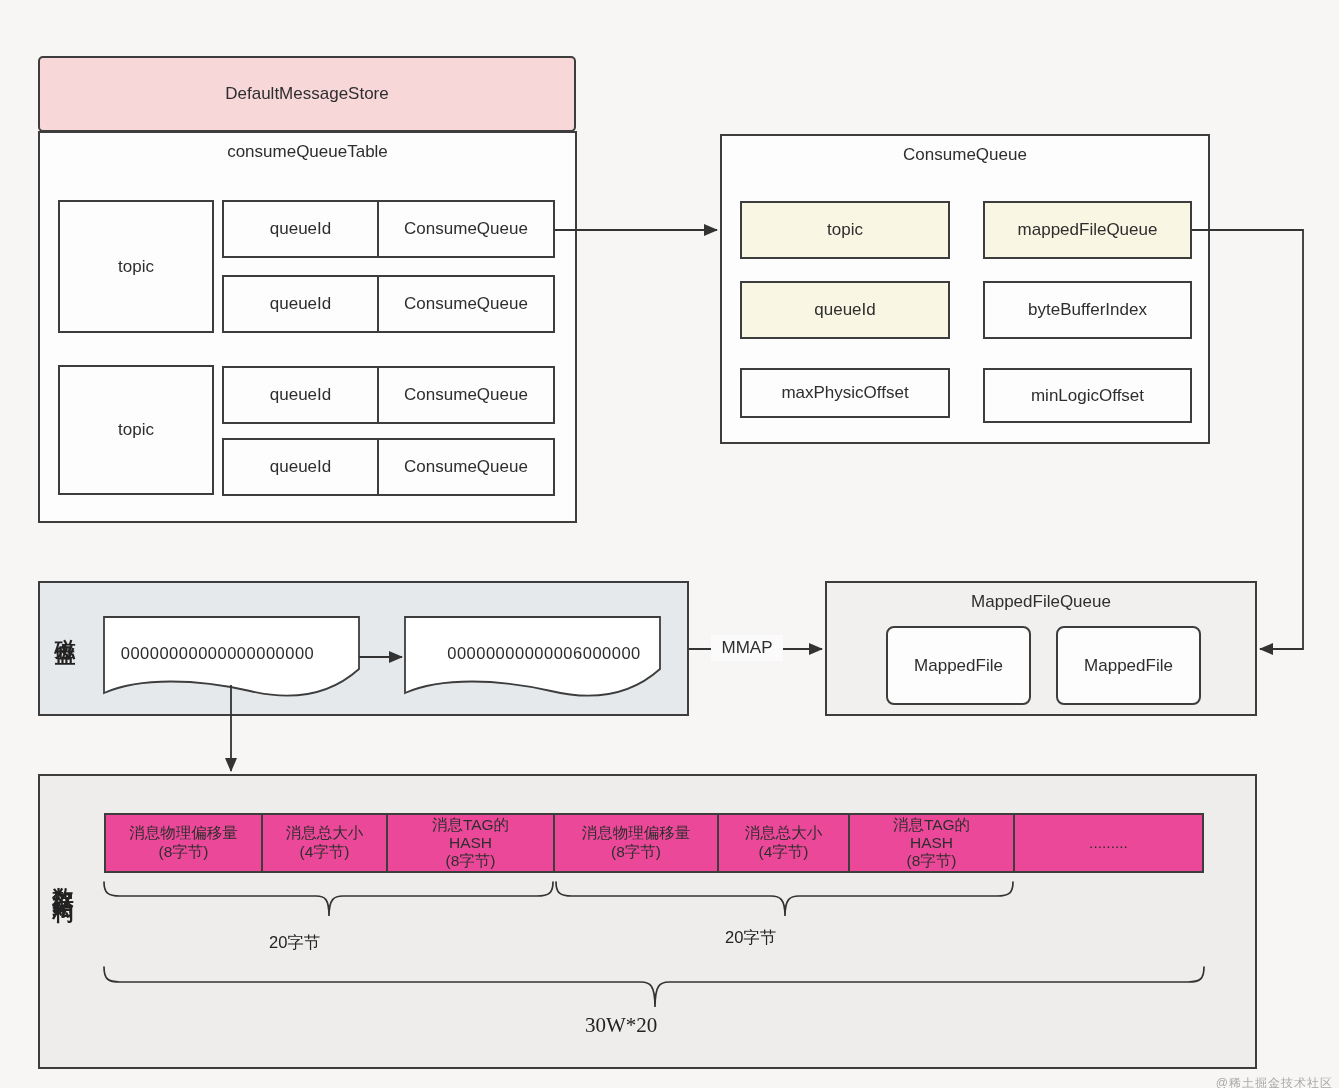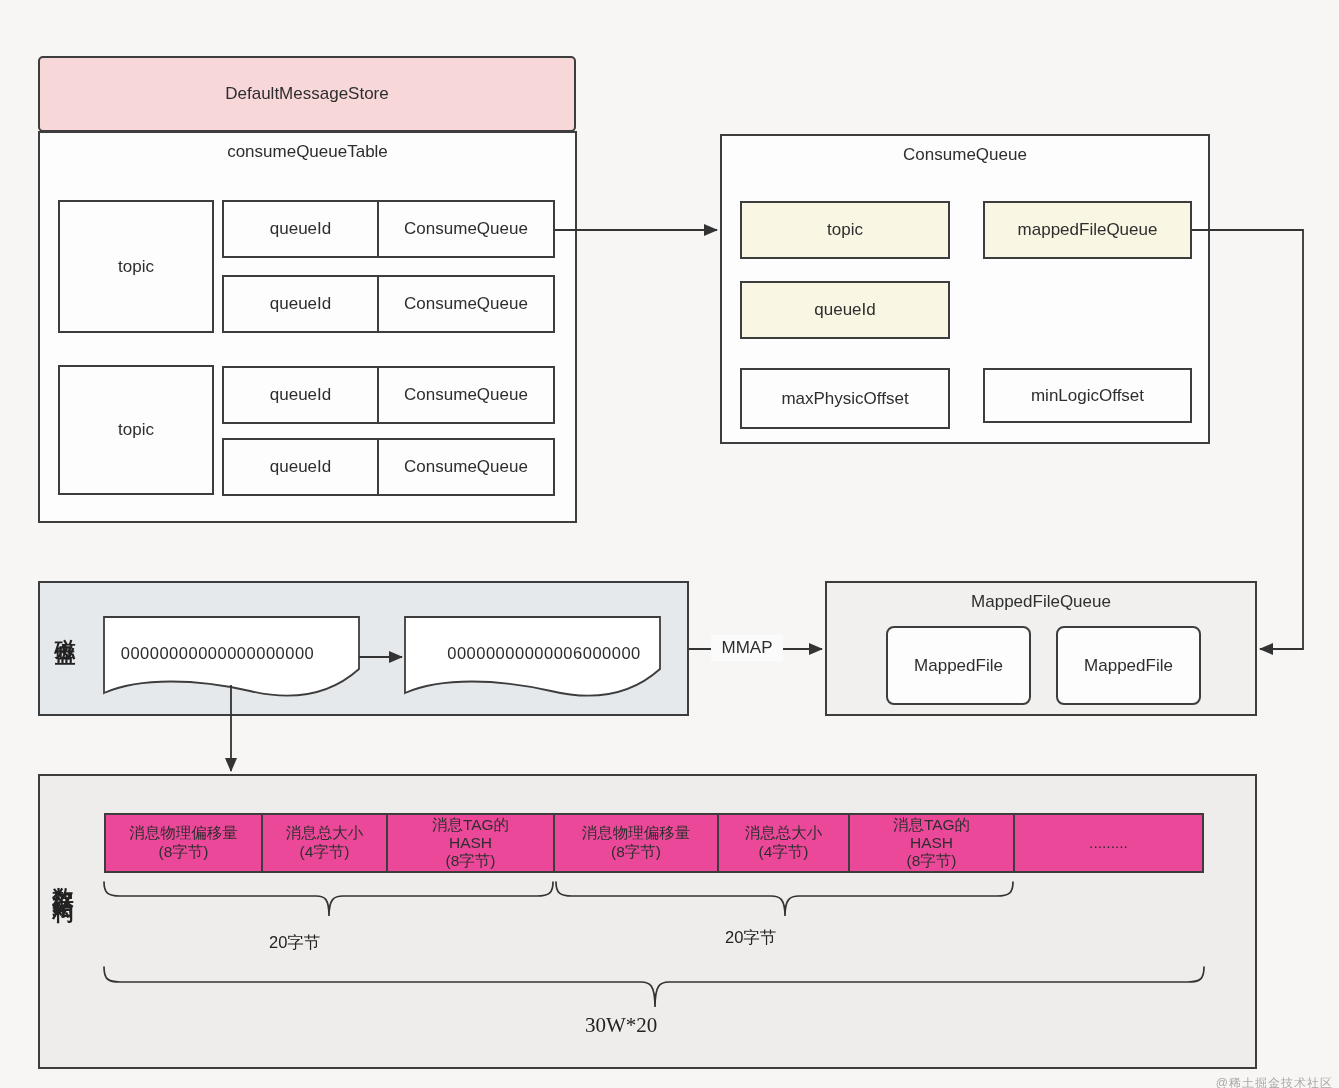--- a/index.html
+++ b/index.html
@@ -100,21 +100,22 @@
     <div class="kv-left">queueId</div>
     <div class="kv-right">ConsumeQueue</div>
   </div>
 
   <div class="abs box title-top" style="left:720px;top:118px;width:490px;height:310px;">
     <span>ConsumeQueue</span>
   </div>
   <div class="abs field cream" style="left:740px;top:185px;width:210px;height:58px;">topic</div>
   <div class="abs field cream" style="left:983px;top:185px;width:209px;height:58px;">mappedFileQueue</div>
   <div class="abs field cream" style="left:740px;top:265px;width:210px;height:58px;">queueId</div>
-  <div class="abs field" style="left:740px;top:352px;width:210px;height:61px;">maxPhysicOffset</div>
+  <div class="abs field" style="left:983px;top:265px;width:209px;height:58px;">byteBufferIndex</div>
+  <div class="abs field" style="left:740px;top:352px;width:210px;height:50px;">maxPhysicOffset</div>
   <div class="abs field" style="left:983px;top:352px;width:209px;height:55px;text-align:center;">minLogicOffset</div>
 
   <div class="abs box" style="left:38px;top:565px;width:651px;height:135px;background:var(--disk-fill);"></div>
   <div class="abs vtext ontop" style="left:51px;top:606px;">磁盘</div>
   <div class="abs center ontop" style="left:104px;top:608px;width:227px;height:58px;align-items:center;">
     <span class="filetext">00000000000000000000</span>
   </div>
   <div class="abs center ontop" style="left:405px;top:608px;width:278px;height:58px;">
     <span class="filetext">00000000000006000000</span>
   </div>

